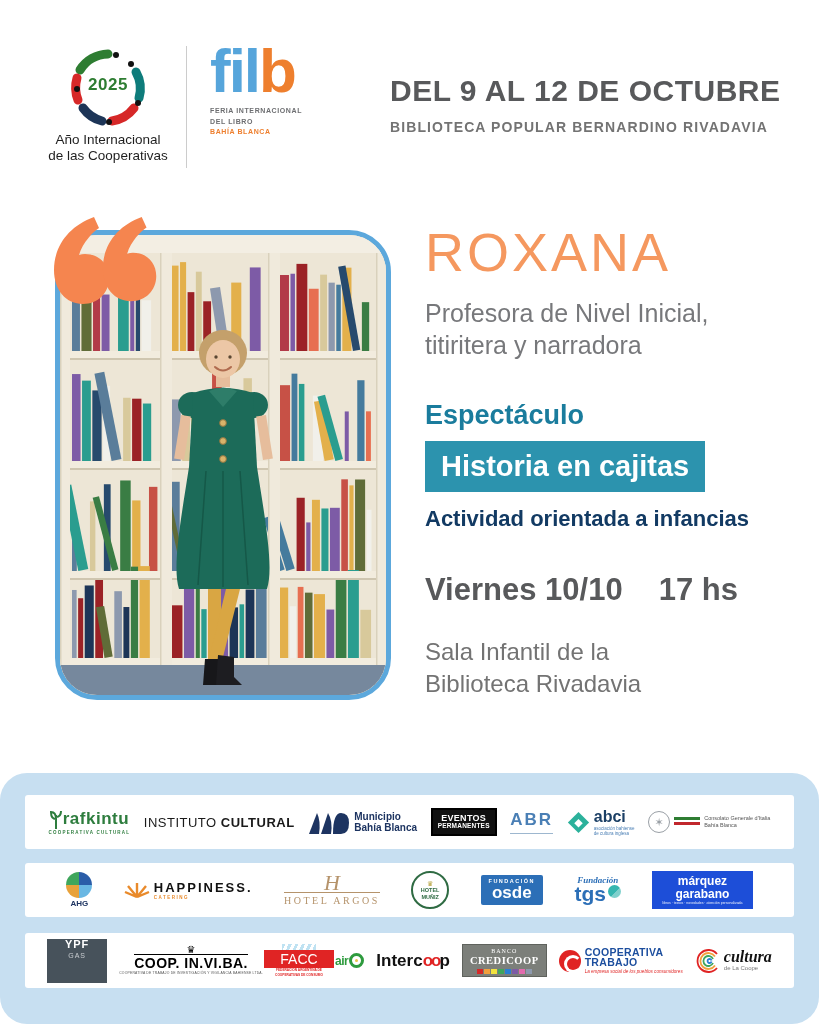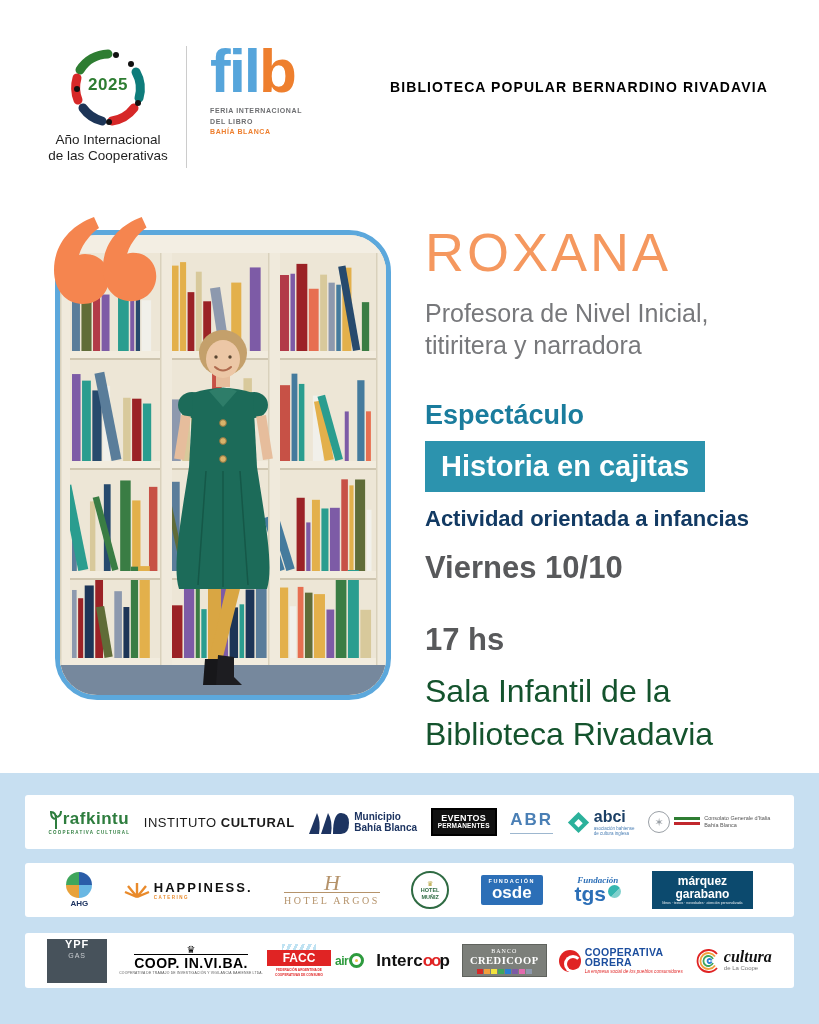--- a/index.html
+++ b/index.html
@@ -13,40 +13,40 @@
   .coop-caption{margin-top:4px;font-size:13.5px;line-height:1.18;color:#1f1f1f;font-weight:500;}
   .hdr-divider{position:absolute;left:186px;top:46px;width:1px;height:122px;background:#cccccc;}
   .filb{position:absolute;left:210px;top:40px;width:150px;}
   .filb-word{font-size:62px;font-weight:800;line-height:1;letter-spacing:-2px;}
   .filb-fil{color:#56a5db;}
   .filb-b{color:#ee7f2e;}
   .filb-sub{margin-top:4px;font-size:7px;font-weight:bold;color:#6d6e71;letter-spacing:.6px;line-height:1.5;}
   .filb-sub .orange{color:#ee7f2e;}
   .hdr-dates{position:absolute;left:390px;top:74px;width:390px;}
   .hdr-date-line{font-size:30px;font-weight:800;color:#58595b;letter-spacing:.5px;white-space:nowrap;}
-  .hdr-venue-line{margin-top:5px;font-size:14px;font-weight:800;color:#000000;letter-spacing:1.1px;white-space:nowrap;}
+  .hdr-venue-line{margin-top:11px;font-size:14px;font-weight:800;color:#737373;letter-spacing:1.1px;white-space:nowrap;}
 
   
   .photo-card{position:absolute;left:55px;top:230px;width:336px;height:470px;border:5px solid #5ca8dc;border-radius:42px;overflow:hidden;background:#ede6d6;}
   .photo-card svg{position:absolute;left:0;top:0;}
   .quote-mark{position:absolute;left:42px;top:213px;width:120px;height:96px;z-index:3;}
 
   
   .info{position:absolute;left:425px;top:224px;width:375px;}
   .name-first{font-size:54px;font-weight:400;color:#f5985f;letter-spacing:3px;line-height:1.05;}
   .name-last{font-size:54px;font-weight:800;color:#f2884b;letter-spacing:1px;line-height:1.1;}
   .role{margin-top:16px;font-size:25px;color:#77787b;line-height:1.3;}
   .event-label{margin-top:38px;font-size:27px;font-weight:800;color:#1a7c9d;}
   .event-title{display:inline-block;margin-top:10px;padding:9px 16px;background:#2c93ae;color:#ffffff;font-size:29px;font-weight:800;}
   .event-audience{margin-top:14px;font-size:22px;font-weight:800;color:#123a63;}
-  .event-when{margin-top:18px;display:flex;gap:36px;font-size:31px;font-weight:800;color:#58595b;flex-direction:column;}
-  .event-where{margin-top:12px;font-size:32px;color:#14532d;line-height:1.35;}
+  .event-when{margin-top:40px;display:flex;gap:36px;font-size:31px;font-weight:800;color:#58595b;}
+  .event-where{margin-top:28px;font-size:24px;color:#737373;line-height:1.35;}
 
   
-  .band{position:absolute;left:0;top:773px;width:819px;height:251px;background:#c7dff1;}
+  .band{position:absolute;left:0;top:773px;width:819px;height:251px;background:#c7dff1;border-radius:27px;}
   .strip{position:absolute;left:25px;width:769px;background:#ffffff;border-radius:3px;display:flex;align-items:center;justify-content:space-evenly;padding:0 10px;}
   .strip1{top:22px;height:54px;}
   .strip2{top:90px;height:54px;}
   .strip3{top:160px;height:55px;}
   .sp{display:flex;align-items:center;gap:4px;}
   .sp-col{flex-direction:column;gap:1px;}
 
   .traf-row{display:flex;align-items:flex-end;gap:1px;}
   .traf-name{font-size:17px;font-weight:bold;color:#2e7d3e;letter-spacing:.5px;}
   .traf-sub{font-size:4.5px;color:#2e7d3e;letter-spacing:1.2px;font-weight:bold;}
@@ -78,38 +78,38 @@
   .muniz .crown{font-size:7px;line-height:1;color:#b5a13a;}
   .muniz .t{font-family:"Liberation Serif",serif;font-size:5.5px;font-weight:bold;line-height:1.15;text-align:center;}
   .osde-box{background:#2c6fb7;color:#fff;padding:3px 8px 4px;text-align:center;border-radius:2px;}
   .osde-top{font-size:5.5px;letter-spacing:1.5px;font-weight:bold;}
   .osde-name{font-size:17px;font-weight:800;line-height:1;}
   .tgs{display:flex;flex-direction:column;align-items:center;line-height:1;}
   .tgs-top{font-family:"Liberation Serif",serif;font-style:italic;font-size:9px;color:#2c6fb7;font-weight:bold;}
   .tgs-row{display:flex;align-items:flex-start;gap:2px;}
   .tgs-name{font-size:21px;font-weight:800;color:#2c6fb7;line-height:.9;}
   .tgs-globe{width:13px;height:13px;border-radius:50%;background:linear-gradient(135deg,#35b6b0 55%,#7fd0cc 55%);}
-  .marquez{background:#0c4a6e;color:#fff;text-align:center;padding:4px 10px 3px;line-height:1.05;}
+  .marquez{background:#1d4ed8;color:#fff;text-align:center;padding:4px 10px 3px;line-height:1.05;}
   .marquez .n{font-size:12px;font-weight:800;}
   .marquez .s{font-size:3.5px;margin-top:2px;opacity:.9;}
   .borlenghi-text{font-size:8.5px;color:#4a4a4a;line-height:1.3;}
   .borlenghi-text .b1{font-weight:800;color:#3a3a3a;}
   .borlenghi-text .b2{letter-spacing:1.5px;color:#6a6a6a;}
 
   .ypf-box{background:#47525b;color:#fff;width:60px;height:44px;display:flex;flex-direction:column;align-items:center;line-height:1;}
   .ypf-box .n{font-size:11px;font-weight:900;letter-spacing:1px;}
   .ypf-box .g{font-size:7px;color:#c9cdd1;margin-top:2px;letter-spacing:1px;}
   .inviba{display:flex;flex-direction:column;align-items:center;line-height:1;}
   .inviba .crown{font-size:10px;line-height:.8;color:#000;}
   .inviba .n{font-size:14px;font-weight:900;color:#000;border-top:1.5px solid #000;padding-top:1px;letter-spacing:.5px;}
   .inviba .s{font-size:3.4px;color:#555;margin-top:1.5px;letter-spacing:.2px;}
   .facc{position:relative;display:flex;flex-direction:column;align-items:center;}
   .facc-sun{width:34px;height:22px;background:
       repeating-linear-gradient(115deg,#bfe2f2 0 3px,#ffffff 3px 6px);}
-  .facc-name{position:absolute;top:6px;background:#e02424;color:#fff;font-size:12px;font-weight:700;padding:1px 16px;}
+  .facc-name{position:absolute;top:6px;background:#e02424;color:#fff;font-size:14px;font-weight:400;padding:1px 16px;}
   .facc-sub{font-size:3.2px;color:#e02424;margin-top:2px;line-height:1.3;text-align:center;font-weight:bold;}
   .air{display:flex;align-items:center;gap:1px;}
   .air-name{font-size:12px;font-weight:900;color:#2e9b3e;letter-spacing:-.5px;}
   .air-o{width:15px;height:15px;border:3.5px solid #2e9b3e;border-radius:50%;position:relative;}
   .air-o:after{content:"";position:absolute;left:3px;top:3px;width:3px;height:3px;background:#e8c547;border-radius:50%;}
   .intercoop{font-size:17px;font-weight:800;color:#111;}
   .intercoop .oo{color:#e02424;letter-spacing:-2px;}
   .credicoop{background:#7c7f7a;border:1px solid #5f625d;padding:3px 7px 2px;display:flex;flex-direction:column;align-items:center;line-height:1;}
   .credicoop .b{font-family:"Liberation Serif",serif;font-size:6px;color:#fff;letter-spacing:1px;}
   .credicoop .n{font-family:"Liberation Serif",serif;font-size:10.5px;color:#fff;font-weight:bold;letter-spacing:.5px;margin-top:2px;}
@@ -159,20 +159,21 @@
   <div class="filb">
     <div class="filb-word"><span class="filb-fil">fil</span><span class="filb-b">b</span></div>
     <div class="filb-sub">
       <div>FERIA INTERNACIONAL</div>
       <div>DEL LIBRO</div>
       <div class="orange">BAHÍA BLANCA</div>
     </div>
   </div>
 
   <div class="hdr-dates">
+    <div class="hdr-date-line">DEL 9 AL 12 DE OCTUBRE</div>
     <div class="hdr-venue-line">BIBLIOTECA POPULAR BERNARDINO RIVADAVIA</div>
   </div>
 
   <div class="photo-card">
     <svg id="books-svg" width="326" height="460" viewBox="0 0 326 460">
         <rect x="0" y="0" width="326" height="460" fill="#ede6d6"></rect>
         <rect x="12" y="62.1073226518929" width="7.949016857659444" height="53.8926773481071" fill="#5a7d9a"></rect>
         <rect x="21.449016857659444" y="41.8304197518155" width="10.07798351533711" height="74.1695802481845" fill="#606c38"></rect>
         <rect x="33.027000372996554" y="31.242693742737174" width="7.070376350777224" height="84.75730625726283" fill="#b23a48"></rect>
         <rect x="41.59737672377378" y="59.542432573623955" width="7.934735551010817" height="56.457567426376045" fill="#7d5ba6"></rect>
@@ -491,21 +492,21 @@
             <i style="background:#2a7fd4"></i>
             <i style="background:#7d5ba6"></i>
             <i style="background:#e36bae"></i>
             <i style="background:#8d99ae"></i>
         </div>
       </div>
       <div class="obrera">
         <div class="obrera-circle"></div>
         <div class="obrera-text">
           <div class="n">COOPERATIVA</div>
-          <div class="n">OBRERA</div>
+          <div class="n">TRABAJO</div>
           <div class="tag">La empresa social de los pueblos consumidores</div>
         </div>
       </div>
       <div class="cultura">
         <svg width="26" height="26" viewBox="0 0 26 26">
           <g fill="none" stroke-width="1.8">
             <path d="M22 6 A11 11 0 1 0 22 20" stroke="#e02424"></path>
             <path d="M20 8.5 A8 8 0 1 0 20 17.5" stroke="#f2a03d"></path>
             <path d="M18 11 A5 5 0 1 0 18 15" stroke="#3fa65c"></path>
             <path d="M16.5 12.5 A2 2 0 1 0 16.5 13.5" stroke="#2a7fd4"></path>

